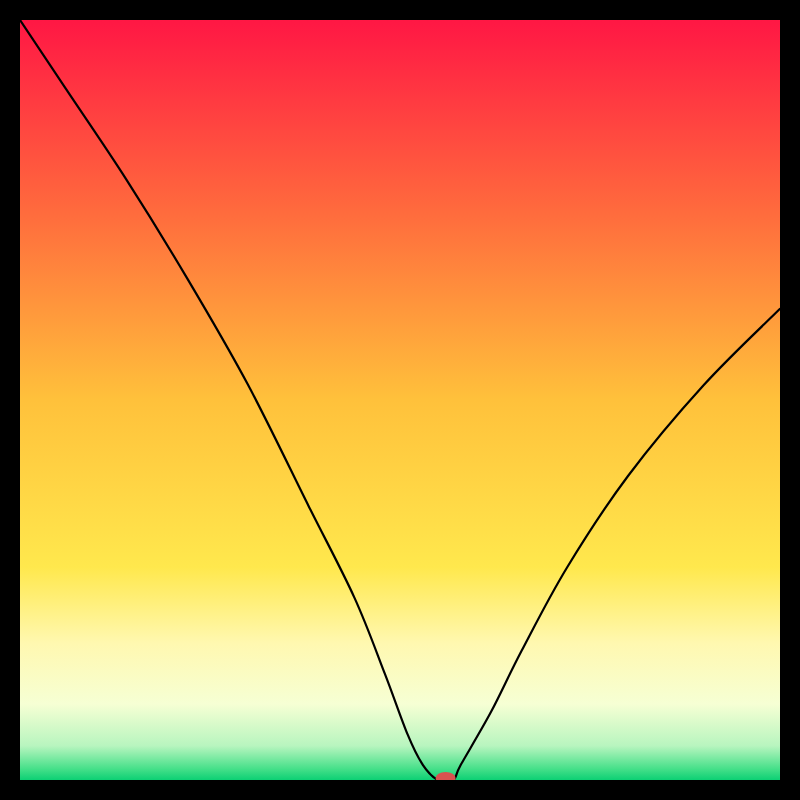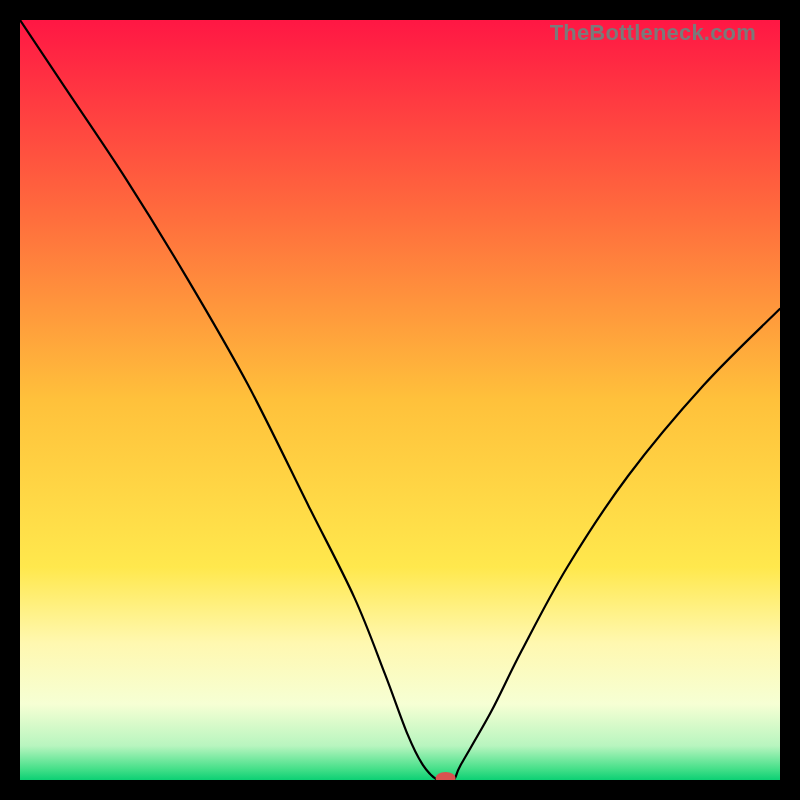--- a/index.html
+++ b/index.html
@@ -36,21 +36,20 @@
     color: #7a7a7a;
     letter-spacing: 0.2px;
     z-index: 5;
   }
   svg { display: block; }
 </style>
 </head>
 <body>
 
 <div class="frame">
-  <div class="watermark">TheBottleneck.com</div>
   <div class="plot-area">
     <svg id="chart-svg" viewBox="0 0 760 760" width="760" height="760">
       <defs>
         <linearGradient id="bg-grad" x1="0" y1="0" x2="0" y2="1">
             <stop offset="0%" stop-color="#ff1744"></stop>
             <stop offset="25%" stop-color="#ff6a3d"></stop>
             <stop offset="50%" stop-color="#ffc13b"></stop>
             <stop offset="72%" stop-color="#ffe84d"></stop>
             <stop offset="82%" stop-color="#fff8b0"></stop>
             <stop offset="90%" stop-color="#f6ffd4"></stop>

